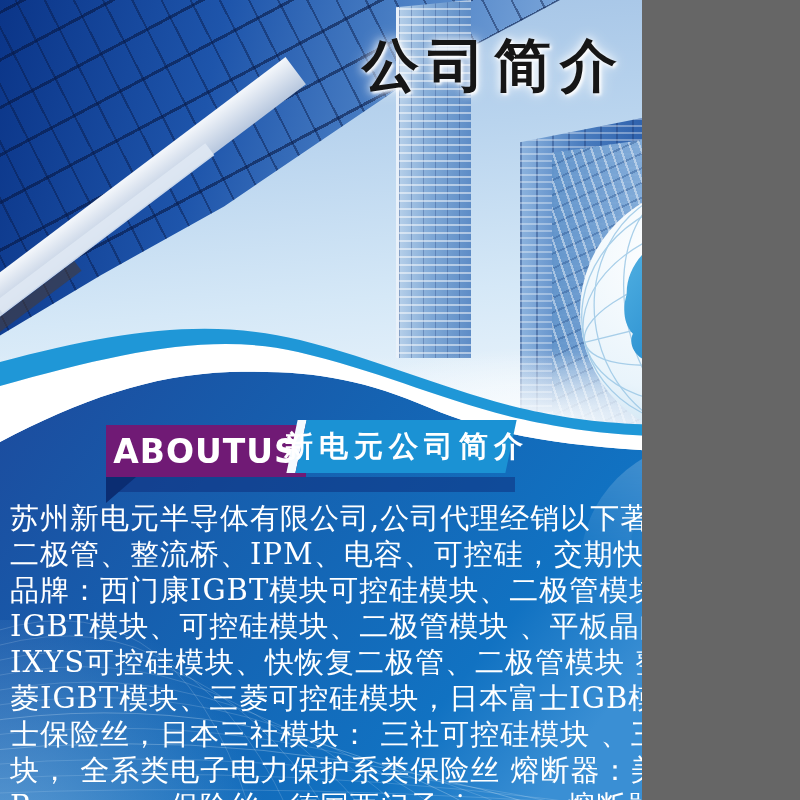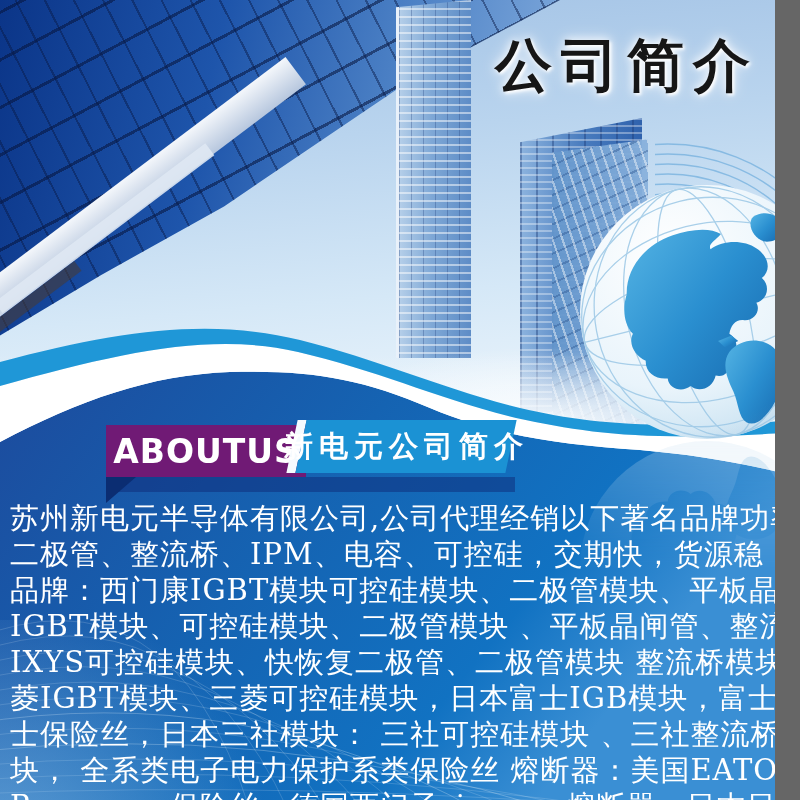--- a/index.html
+++ b/index.html
@@ -1,17 +1,17 @@
 <!DOCTYPE html>
 <html><head>
 <meta charset="utf-8">
 <style>
   html,body{margin:0;padding:0;background:#666;}
   .stage{
-    position:relative;width:775px;height:800px;overflow:hidden;
+    position:relative;width:642px;height:800px;overflow:hidden;
     font-family:"DejaVu Sans",sans-serif;background:#bcd6ef;
   }
   .stage *{pointer-events:none;}
   
   .photo{position:absolute;left:0;top:0;width:800px;height:480px;
     background:linear-gradient(175deg,#a2c2e5 0%,#b9d4ee 30%,#d5e8f7 60%,#ecf5fc 85%);}
   .bldg-left{position:absolute;left:0;top:0;width:560px;height:430px;
     background:
       repeating-linear-gradient(63deg, rgba(8,25,70,.45) 0 2px, transparent 2px 26px),
       repeating-linear-gradient(-28deg, rgba(6,20,60,.55) 0 3px, transparent 3px 42px),

